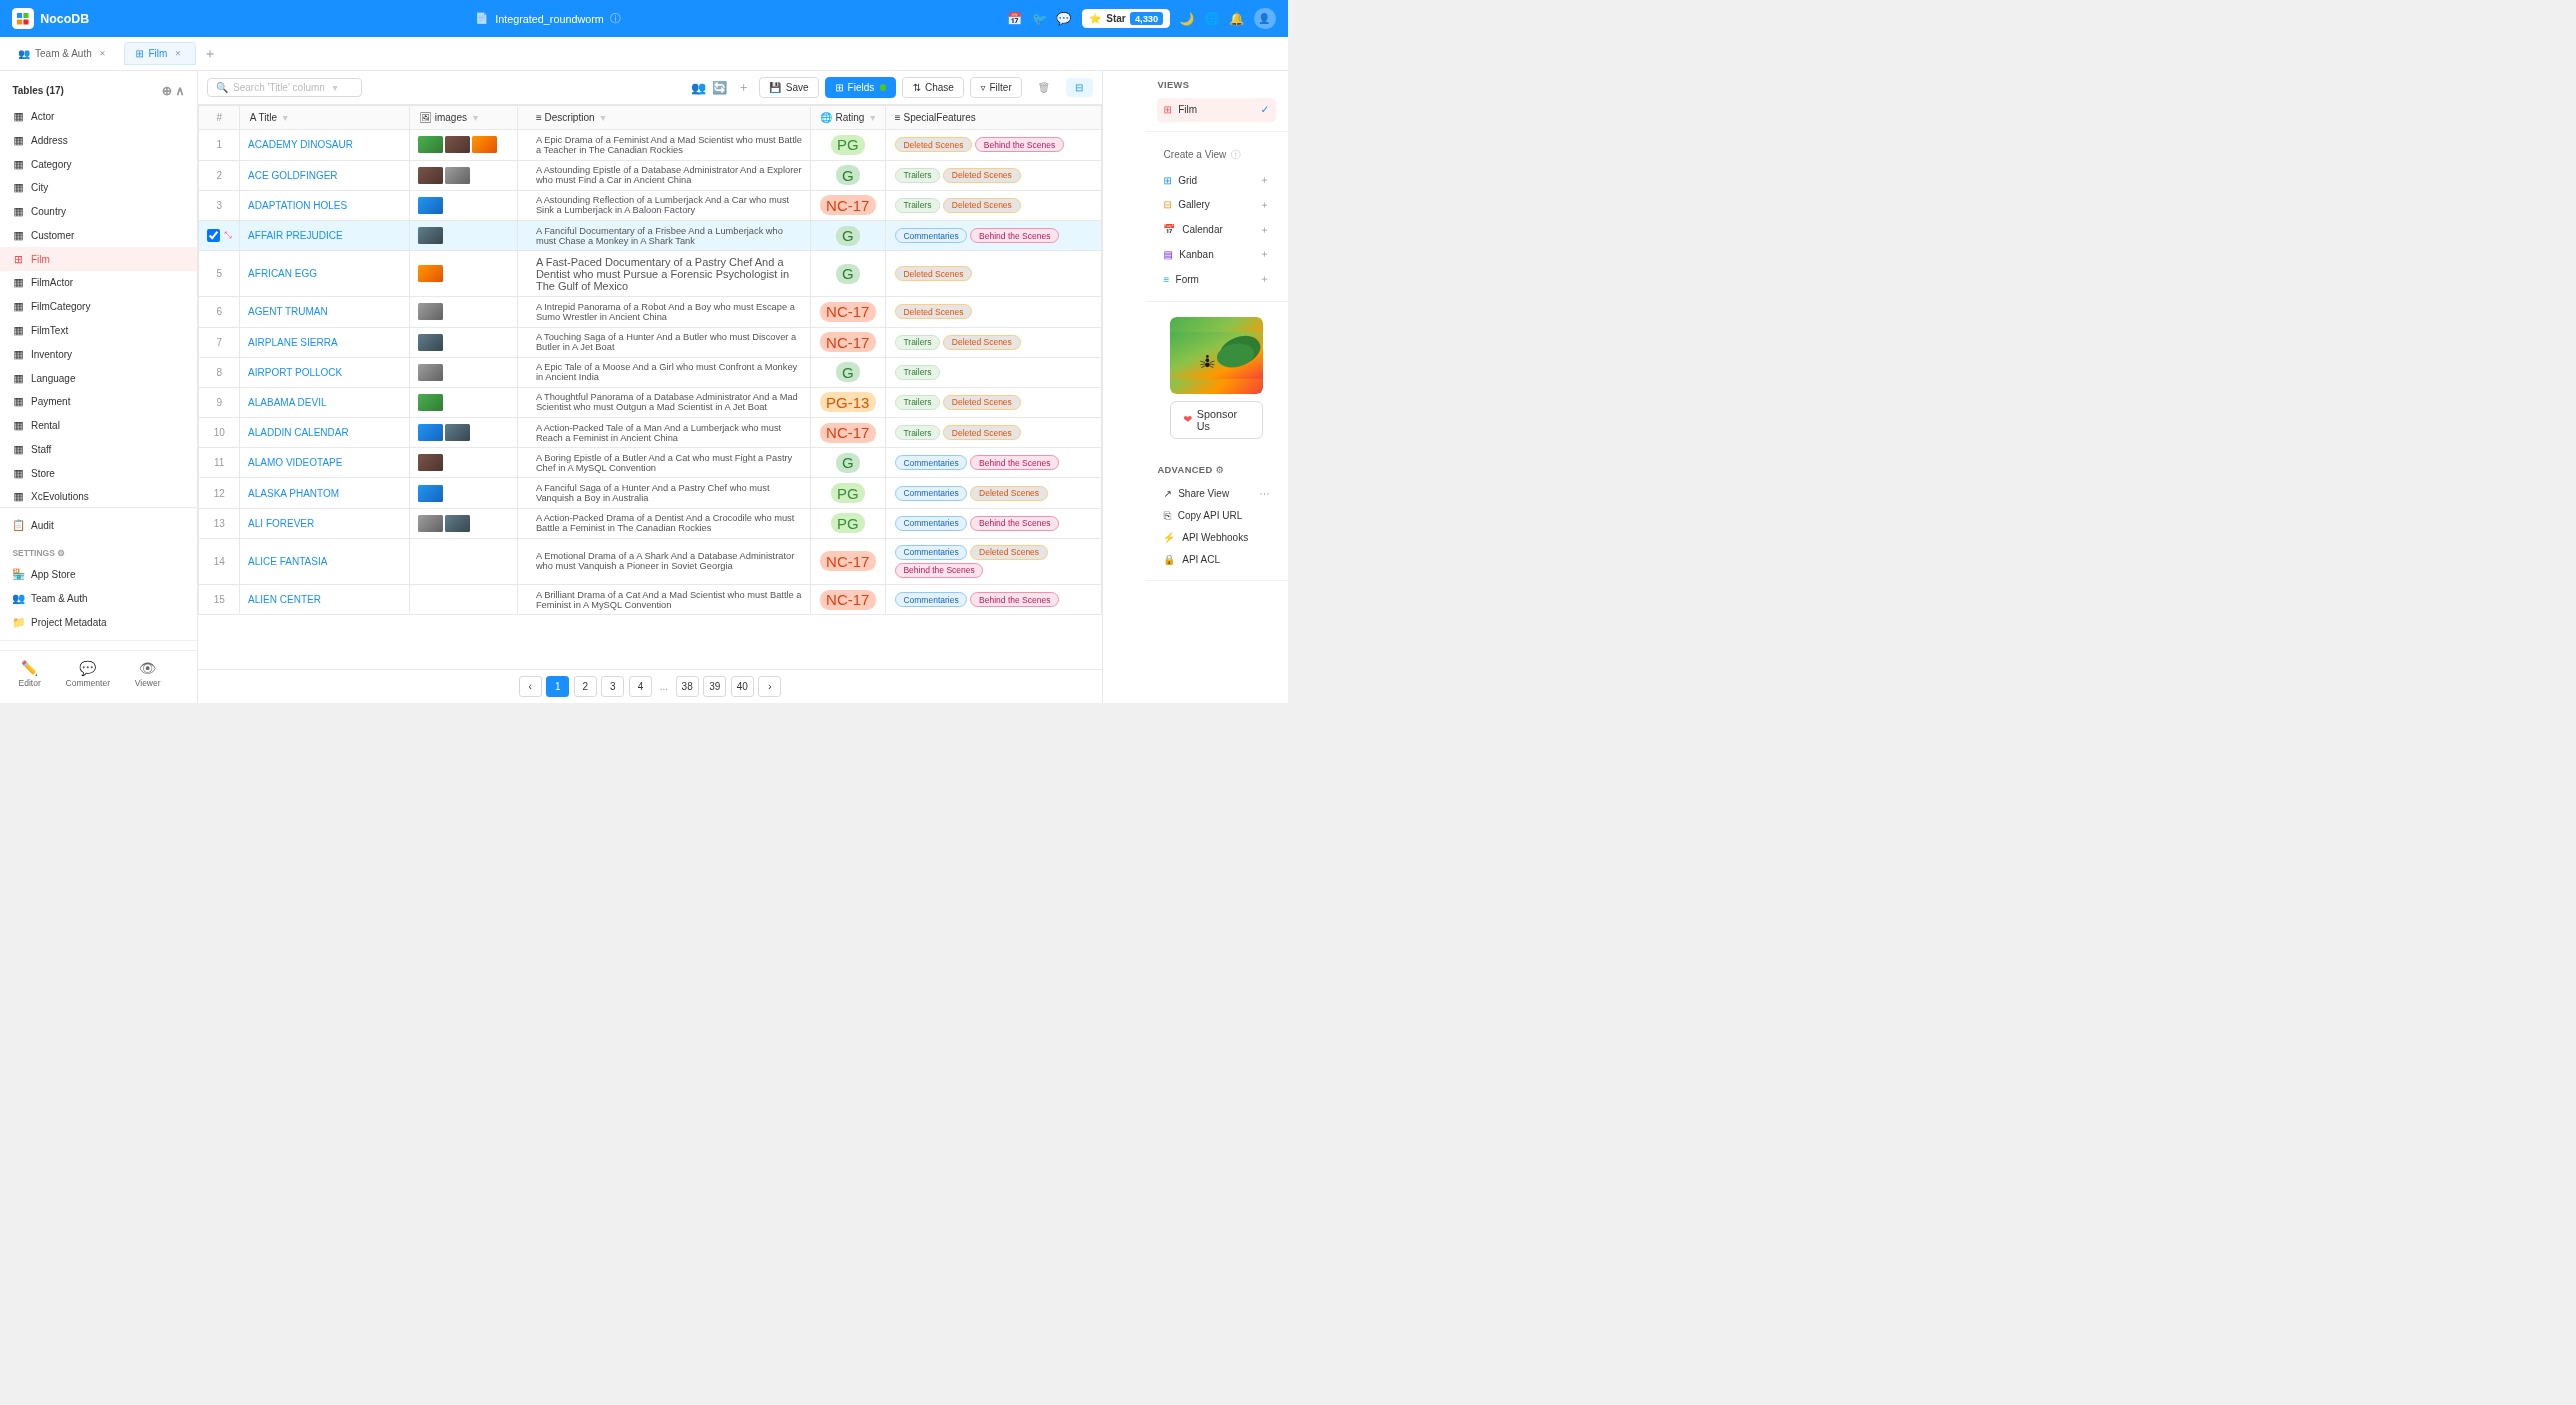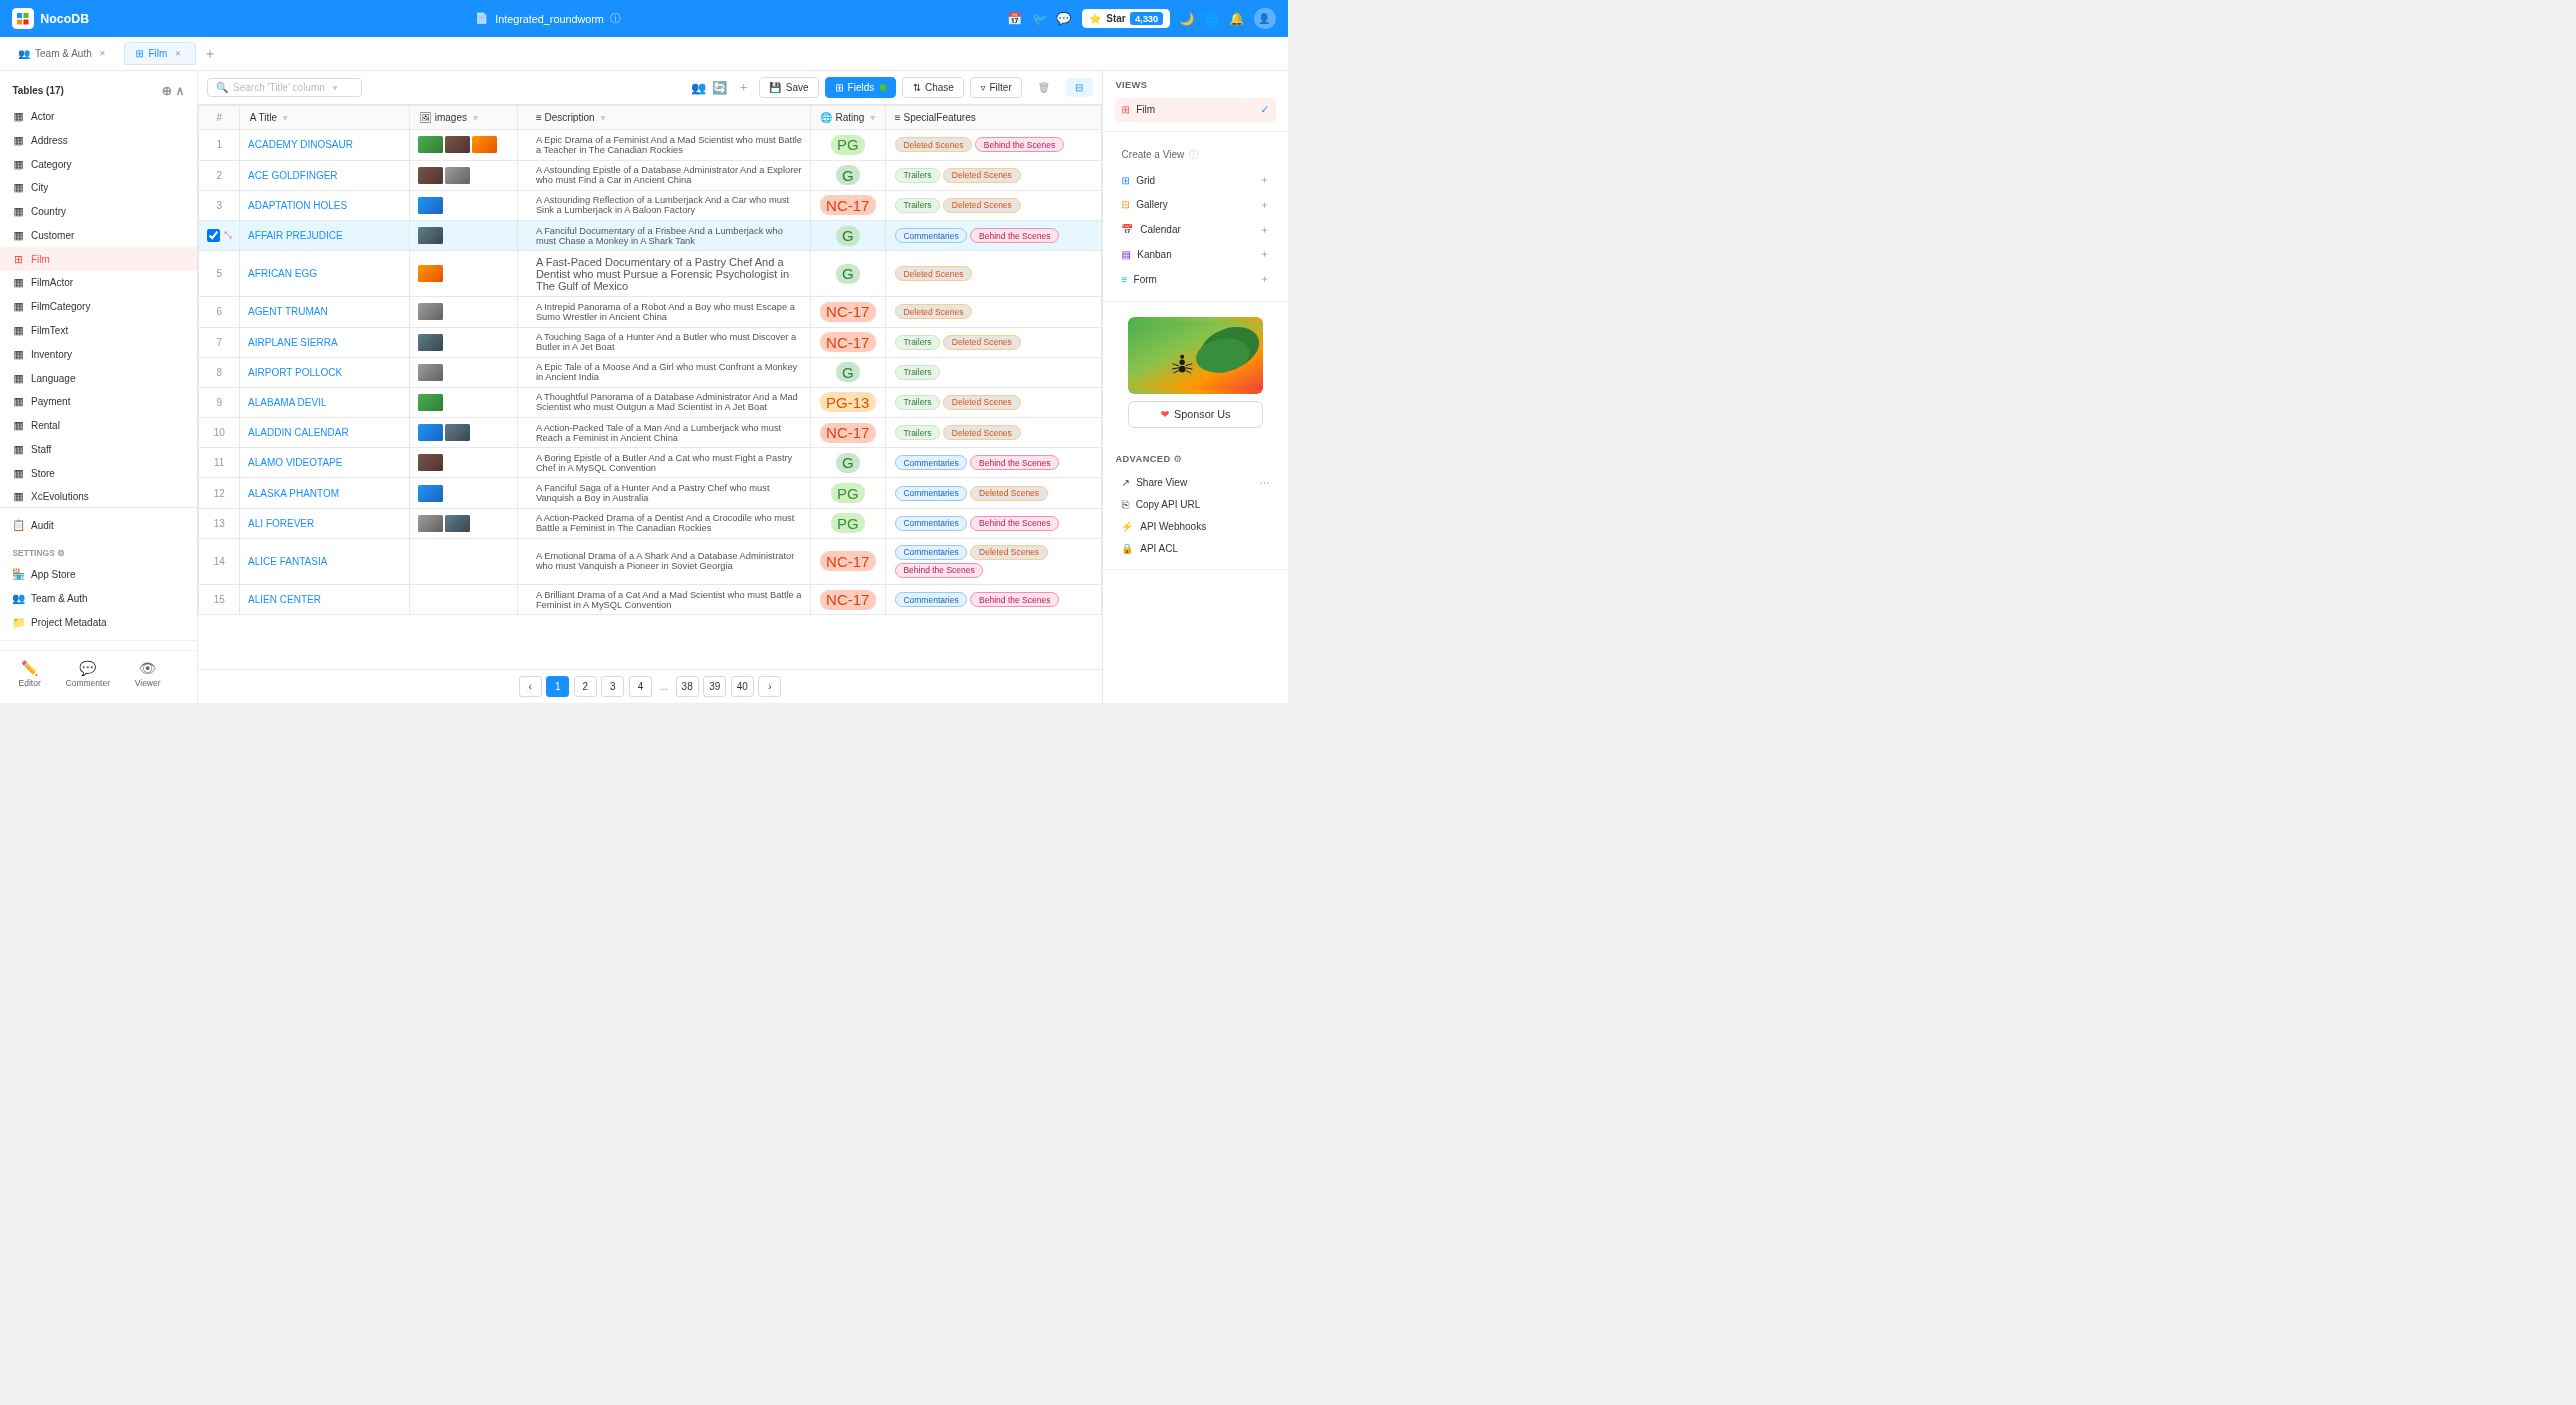--- a/index.html
+++ b/index.html
@@ -86,21 +86,21 @@
     .row-expand { display: flex; align-items: center; gap: 4.6px; }
     .expand-icon { color: #ff4d4f; cursor: pointer; font-size: 9.3px; }
 
     
     .pagination { height: 34px; border-top: 0.8px solid #e8e8e8; display: flex; align-items: center; justify-content: center; gap: 4.6px; background: white; }
     .page-btn { width: 23px; height: 21.7px; border: 0.8px solid #d9d9d9; border-radius: 3.1px; display: flex; align-items: center; justify-content: center; cursor: pointer; font-size: 10px; color: #333; background: white; }
     .page-btn.active { background: #1890ff; color: white; border-color: #1890ff; }
     .page-dots { color: #999; padding: 0 3.1px; }
 
     
-    .right-panel { width: 186px; background: white; border-left: 0.8px solid #e8e8e8; display: flex; flex-direction: column; overflow-y: auto; }
+    .right-panel { width: 186px; background: white; border-left: 0.8px solid #e8e8e8; display: flex; flex-direction: column; overflow-y: auto; padding-left: 42px; }
     .right-section { padding: 9.3px 12.4px; border-bottom: 0.8px solid #f0f0f0; }
     .right-section-title { font-size: 9.3px; font-weight: 600; color: #666; margin-bottom: 7.7px; text-transform: uppercase; letter-spacing: 0.4px; }
     .view-item { display: flex; align-items: center; gap: 6.2px; padding: 5.4px 6.2px; border-radius: 4.6px; cursor: pointer; font-size: 10px; color: #333; }
     .view-item.active { background: #fff0f0; }
     .view-item-label { flex: 1; }
     .view-check { color: #1890ff; font-size: 10.8px; }
     .create-view { display: flex; align-items: center; gap: 4.6px; padding: 6.2px 6.2px; color: #666; font-size: 10px; cursor: pointer; }
     .view-type-btn { display: flex; align-items: center; gap: 6.2px; padding: 5.4px 6.2px; border-radius: 4.6px; cursor: pointer; font-size: 10px; color: #333; }
     .view-type-plus { color: #999; margin-left: auto; }
 

